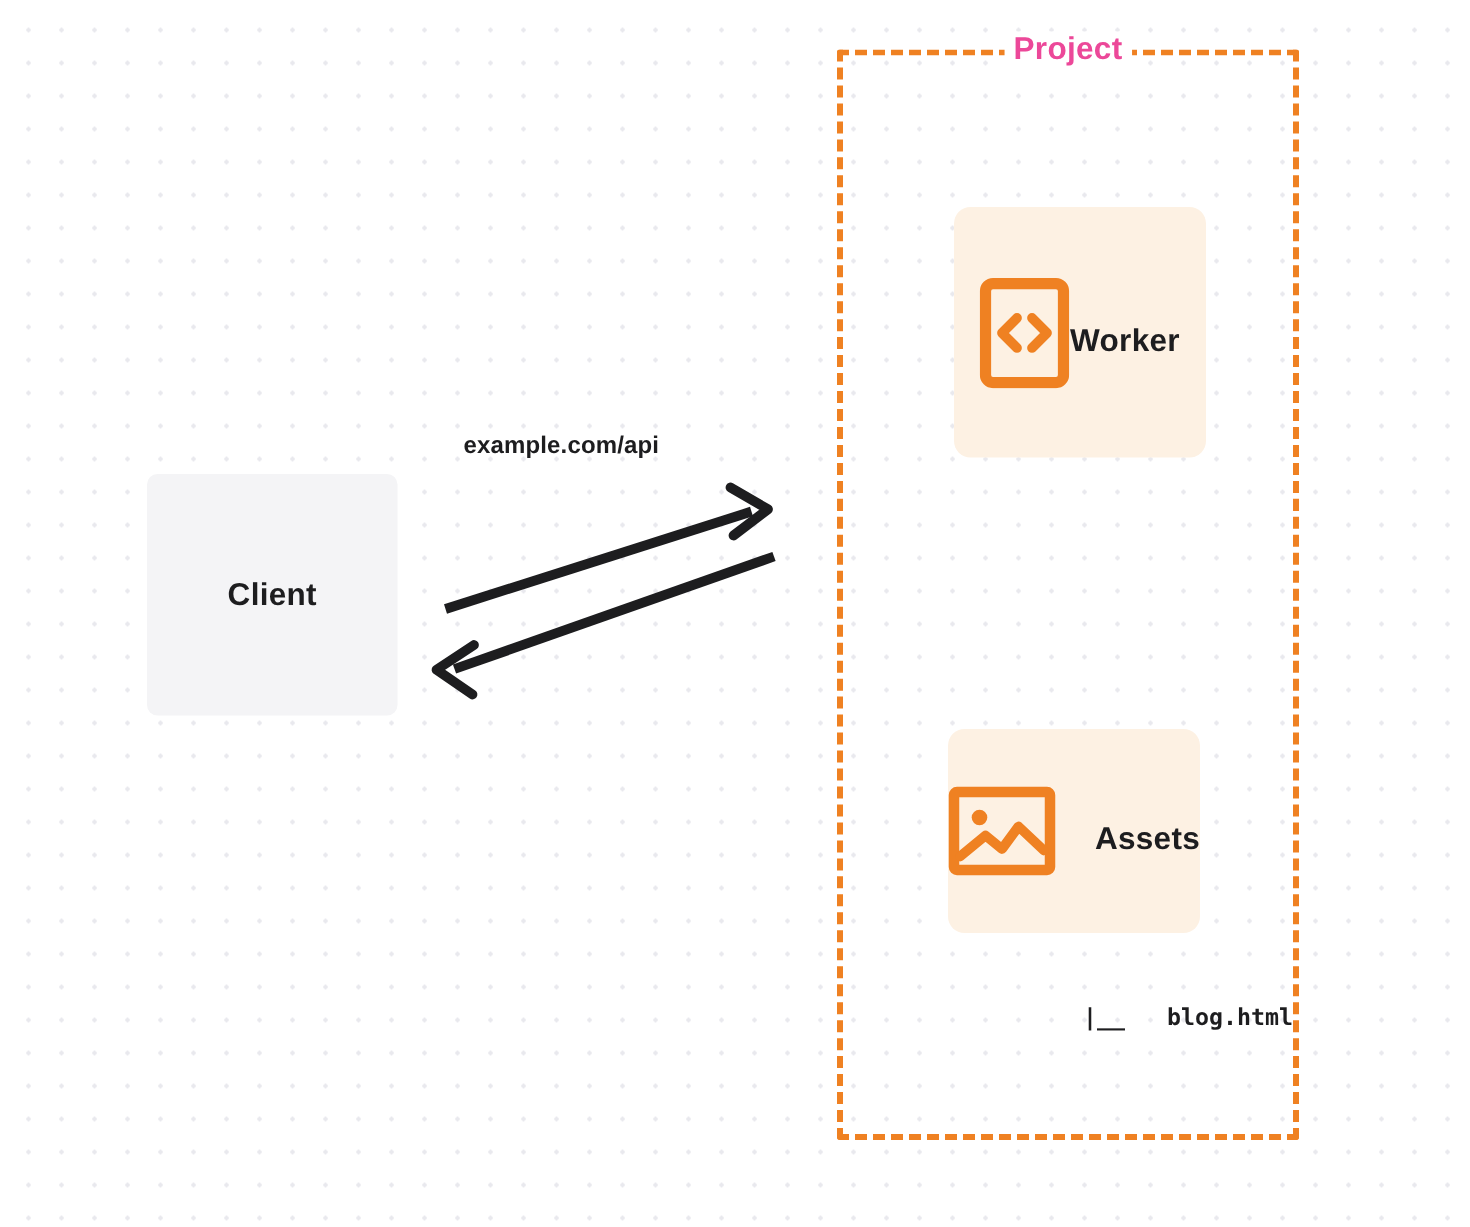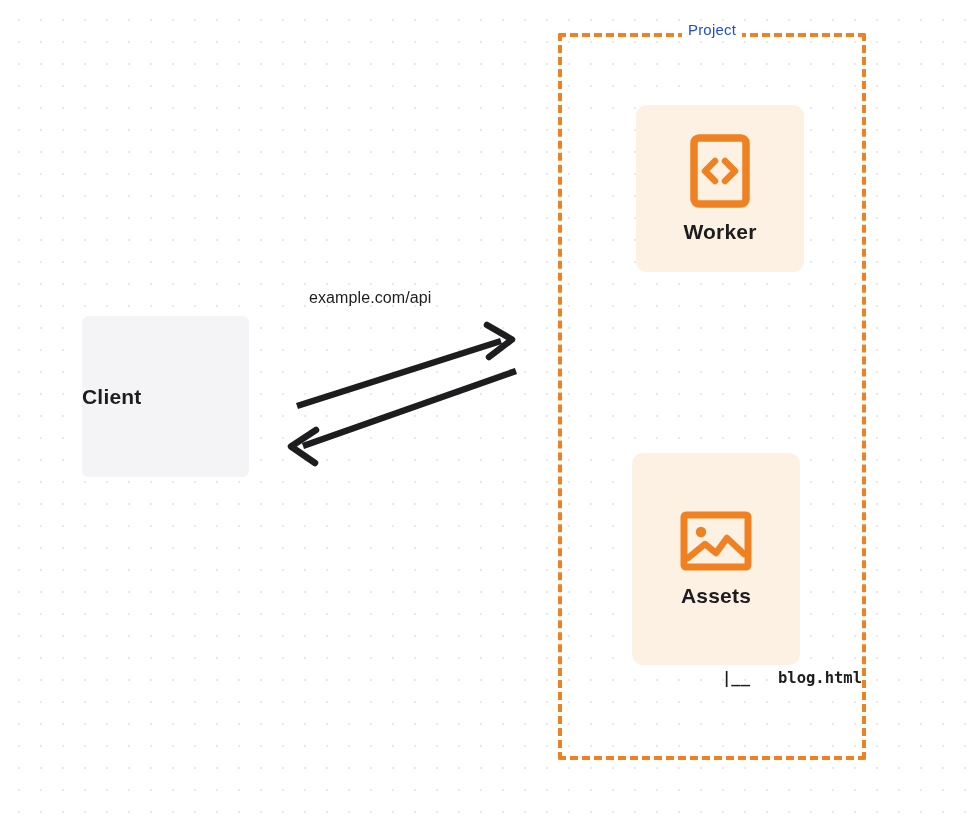--- a/index.html
+++ b/index.html
@@ -21,29 +21,29 @@
     height: 818px;
     background-color: #ffffff;
     background-image: radial-gradient(circle, #e9e9ee 1.35px, rgba(255,255,255,0) 1.6px);
     background-size: 22px 22px;
     background-position: 8px 9px;
   }
 
   
   #client-node {
     position: absolute;
-    left: 82px;
+    left: 98px;
     top: 316px;
     width: 167px;
     height: 161px;
     background: #f4f4f6;
     border-radius: 7px;
     display: flex;
     align-items: center;
-    justify-content: flex-start;
+    justify-content: center;
   }
   #client-node .node-label {
     font-size: 21px;
     font-weight: bold;
     color: #1d1d1f;
     letter-spacing: .2px;
   }
 
   
   #project-container {
@@ -56,48 +56,50 @@
     border: 4px dashed #ef8122;
     border-radius: 2px;
   }
   #project-title {
     position: absolute;
     left: 50%;
     transform: translateX(-50%);
     top: -16px;
     background: #ffffff;
     padding: 0 6px;
-    font-size: 15px;
-    font-weight: normal;
-    color: #1d4ed8;
+    font-size: 21px;
+    font-weight: bold;
+    color: #ec4899;
     white-space: nowrap;
     letter-spacing: .2px;
   }
 
   
   .svc-card {
     position: absolute;
     background: #fdf1e3;
     border-radius: 11px;
     display: flex;
-    flex-direction: column;
+    flex-direction: row;
     align-items: center;
     justify-content: center;
+    margin-top: 33px;
   }
   #worker-card {
     left: 74px;
     top: 68px;
     width: 168px;
     height: 167px;
   }
   #assets-card {
     left: 70px;
     top: 416px;
     width: 168px;
-    height: 212px;
+    height: 136px;
+    justify-content: space-between;
   }
   .svc-card .card-label {
     font-size: 21px;
     font-weight: bold;
     color: #1d1d1f;
     margin-top: 12px;
     letter-spacing: .2px;
   }
   .svc-icon {
     display: block;
@@ -128,21 +130,21 @@
     top: 0;
     width: 980px;
     height: 818px;
     pointer-events: none;
   }
   #request-label {
     position: absolute;
     left: 309px;
     top: 289px;
     font-size: 16px;
-    font-weight: normal;
+    font-weight: bold;
     color: #1d1d1f;
     white-space: nowrap;
     letter-spacing: .1px;
   }
 </style>
 </head>
 <body>
 
 <div id="diagram-canvas">
 

